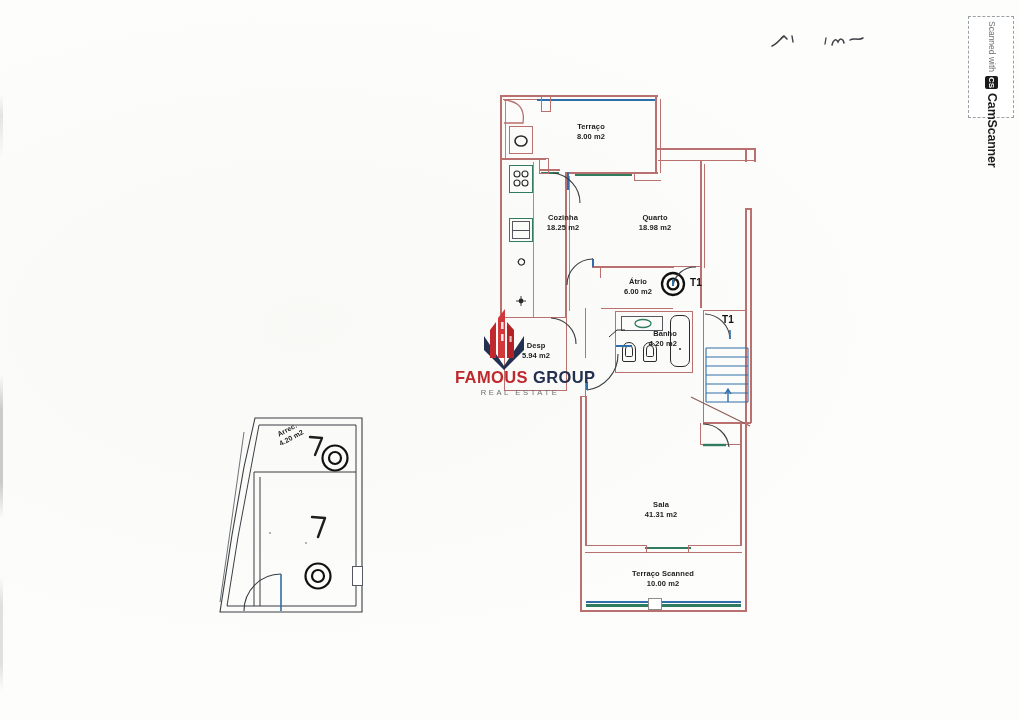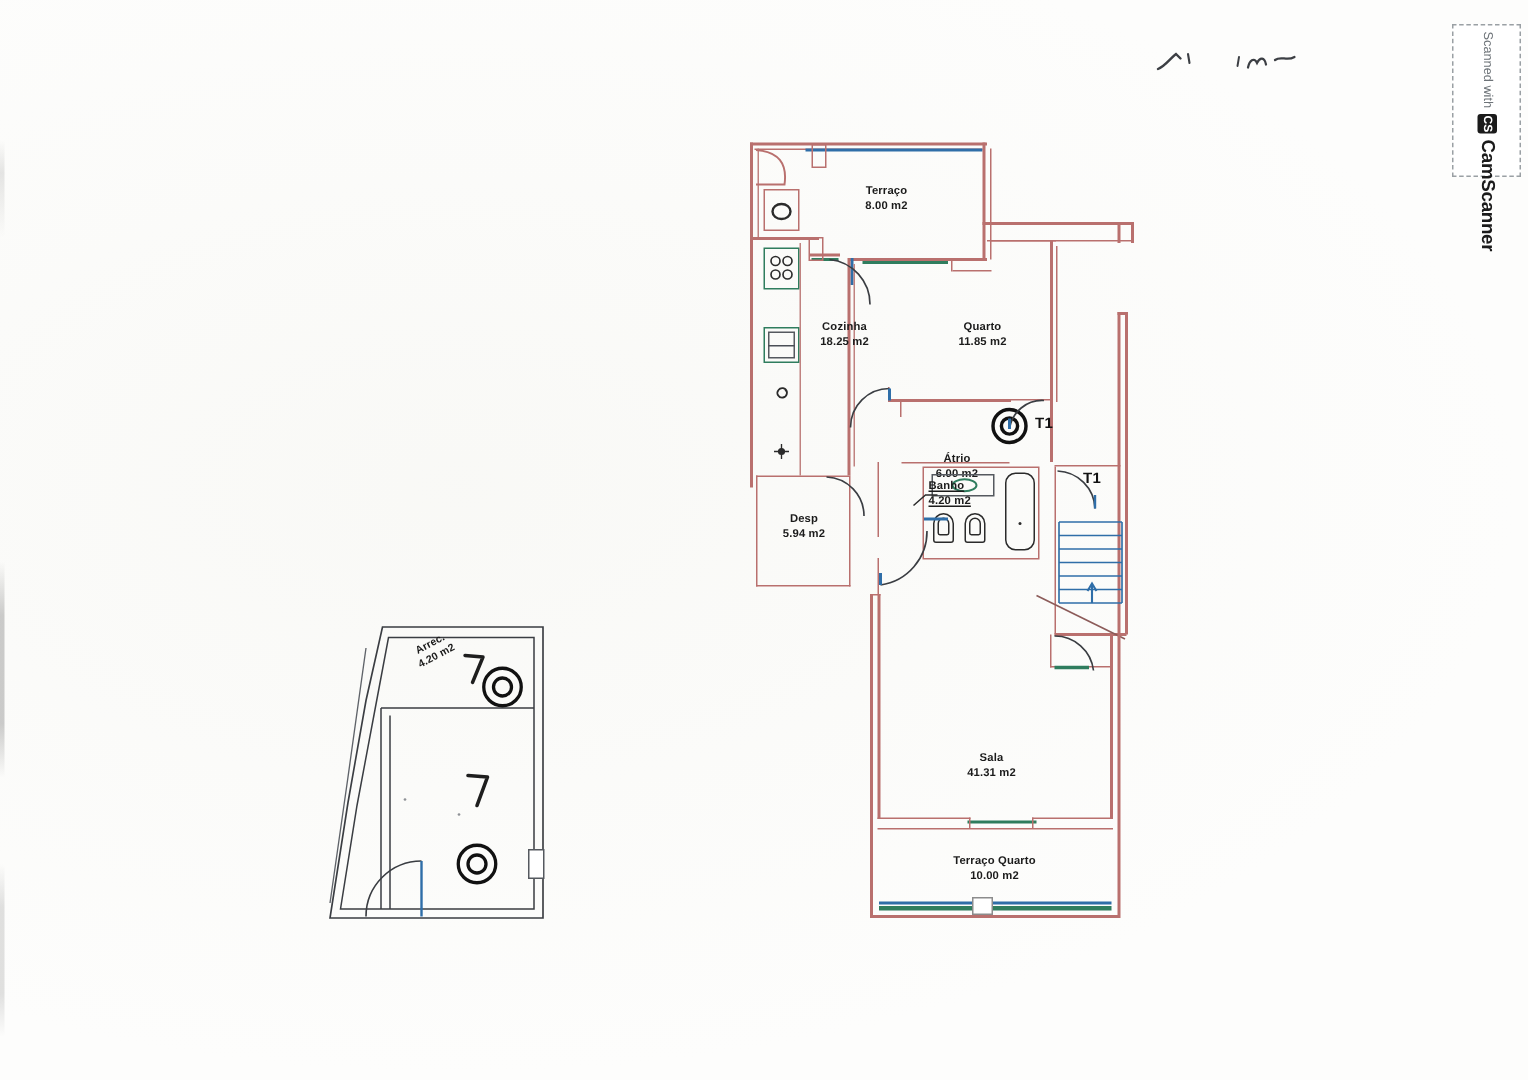--- a/index.html
+++ b/index.html
@@ -273,36 +273,36 @@
     <div class="wall" style="left:634px; top:172px; width:1.4px; height:9px;"></div>
 
     <div class="wall" style="left:655px; top:148px; width:100px; height:1.6px;"></div>
     <div class="wall" style="left:660px; top:160px; width:94px; height:1.4px;"></div>
     <div class="wall" style="left:754px; top:148px; width:1.6px; height:14px;"></div>
 
     <div class="wall" style="left:592px; top:266px; width:82px; height:1.5px;"></div>
     <div class="wall" style="left:592px; top:258px; width:1.4px; height:9px;"></div>
 
     <div class="label" style="left:620px; top:213px; width:70px;">Quarto
-11.85 m2</div>
+18.98 m2</div>
 
     <svg class="arcsvg" style="left:566px; top:258px;" width="34" height="38" viewBox="0 0 34 38">
       <path d="M27 1 A26 26 0 0 0 1 27" fill="none" stroke="#3a3d42" stroke-width="1.1"></path>
       <path d="M27 1 L27 9" stroke="#2f6ea8" stroke-width="2"></path>
     </svg>
 
     <svg class="arcsvg" style="left:552px; top:172px;" width="32" height="34" viewBox="0 0 32 34">
       <path d="M1 1 A30 30 0 0 1 28 31" fill="none" stroke="#3a3d42" stroke-width="1.1"></path>
     </svg>
 
     <svg class="arcsvg" style="left:503px; top:99px;" width="24" height="26" viewBox="0 0 24 26">
       <path d="M1 1 C16 2, 22 10, 20 24 L1 24" fill="none" stroke="#b9706e" stroke-width="1.3"></path>
     </svg>
 
-    <div class="label" style="left:608px; top:277px; width:60px;margin-top:24px;">Átrio
+    <div class="label" style="left:608px; top:277px; width:60px;">Átrio
 6.00 m2</div>
 
     <div class="wall" style="left:600px; top:266px; width:1.4px; height:12px;"></div>
     <div class="wall" style="left:601px; top:308px; width:72px; height:1.4px;"></div>
     <div class="wall" style="left:700px; top:268px; width:1.5px; height:40px;"></div>
     <div class="wall" style="left:674px; top:266px; width:28px; height:1.4px;"></div>
 
     <svg class="arcsvg" style="left:660px; top:271px;" width="26" height="26" viewBox="0 0 26 26">
       <circle cx="13" cy="13" r="11" fill="none" stroke="#111" stroke-width="2.3"></circle>
       <circle cx="13" cy="13" r="5.4" fill="none" stroke="#111" stroke-width="2.3"></circle>
@@ -328,21 +328,21 @@
 
     <div style="position:absolute; left:622px; top:342px; width:14px; height:20px;
                 border:1.3px solid #2b2b2b; border-radius:7px 7px 2px 2px; box-sizing:border-box;"></div>
     <div style="position:absolute; left:625px; top:345px; width:8px; height:12px;
                 border:1px solid #2b2b2b; border-radius:5px 5px 2px 2px; box-sizing:border-box;"></div>
     <div style="position:absolute; left:643px; top:342px; width:14px; height:20px;
                 border:1.3px solid #2b2b2b; border-radius:7px 7px 2px 2px; box-sizing:border-box;"></div>
     <div style="position:absolute; left:646px; top:345px; width:8px; height:12px;
                 border:1px solid #2b2b2b; border-radius:5px 5px 2px 2px; box-sizing:border-box;"></div>
 
-    <div class="label" style="left:619px; top:319px; width:58px; text-align:left;text-decoration:underline;">Banho
+    <div class="label" style="left:619px; top:329px; width:58px; text-align:right;">Banho
 4.20 m2</div>
     <svg class="arcsvg" style="left:608px; top:325px;" width="18" height="14" viewBox="0 0 18 14">
       <path d="M1 12 L9 5 L17 5" fill="none" stroke="#2b2b2b" stroke-width="1"></path>
     </svg>
     <div class="glass-blue" style="left:616px; top:345px; width:16px; height:2px;"></div>
 
     <div class="wall" style="left:504px; top:317px; width:62px; height:1.4px;"></div>
     <div class="wall" style="left:566px; top:317px; width:1.4px; height:74px;"></div>
     <div class="wall" style="left:504px; top:390px; width:63px; height:1.4px;"></div>
     <div class="wall" style="left:504px; top:317px; width:1.4px; height:74px;"></div>
@@ -409,21 +409,21 @@
     <div class="label" style="left:625px; top:500px; width:72px;">Sala
 41.31 m2</div>
 
     <div class="wall" style="left:585px; top:545px; width:62px; height:1.4px;"></div>
     <div class="wall" style="left:688px; top:545px; width:54px; height:1.4px;"></div>
     <div class="glass" style="left:645px; top:547px; width:46px; height:2.4px;"></div>
     <div class="wall" style="left:646px; top:545px; width:1.4px; height:7px;"></div>
     <div class="wall" style="left:688px; top:545px; width:1.4px; height:7px;"></div>
     <div class="wall" style="left:585px; top:552px; width:157px; height:1.4px;"></div>
 
-    <div class="label" style="left:614px; top:569px; width:98px;">Terraço Quarto
+    <div class="label" style="left:614px; top:569px; width:98px;">Terraço Scanned
 10.00 m2</div>
 
     <div class="wall" style="left:580px; top:610px; width:166px; height:1.6px;"></div>
     <div class="glass" style="left:586px; top:604px; width:155px; height:2.6px;"></div>
     <div class="glass-blue" style="left:586px; top:601px; width:155px; height:1.6px;"></div>
     <div class="box-outline" style="left:648px; top:598px; width:14px; height:12px; border-color:#8c8c8c; background:#fff;"></div>
 
     <div class="wall" style="left:745px; top:148px; width:1.5px; height:14px;"></div>
 
   </div>
@@ -474,20 +474,38 @@
     <svg class="arcsvg" style="left:243px; top:573px;" width="42" height="40" viewBox="0 0 42 40">
       <path d="M1 38 A37 37 0 0 1 38 1" fill="none" stroke="#3a3d42" stroke-width="1.1"></path>
       <path d="M38 1 L38 38" stroke="#2f6ea8" stroke-width="1.6"></path>
     </svg>
 
     <svg class="arcsvg" style="left:218px; top:430px;" width="40" height="180" viewBox="0 0 40 180">
       <path d="M26 2 L14 88 L2 172" fill="none" stroke="#5f6369" stroke-width="0.9"></path>
     </svg>
   </div>
 
+  <div id="logo">
+    <svg class="mark" viewBox="0 0 46 62">
+
+      <path d="M3 28 L23 58 L43 28 L43 42 L23 62 L3 42 Z" fill="#24304f"></path>
+
+      <path d="M9 22 L15 14 L15 50 L9 50 Z" fill="#c0282d"></path>
+      <path d="M17 10 L24 1 L24 50 L17 50 Z" fill="#d0383c"></path>
+      <path d="M26 14 L33 22 L33 50 L26 50 Z" fill="#b32227"></path>
+
+      <rect x="20" y="14" width="2.6" height="7" fill="#ffffff" opacity="0.85"></rect>
+      <rect x="20" y="26" width="2.6" height="7" fill="#ffffff" opacity="0.85"></rect>
+      <rect x="28.5" y="28" width="2.2" height="6" fill="#ffffff" opacity="0.7"></rect>
+    </svg>
+    <div class="wordmark">
+      <span class="w-famous">FAMOUS</span><span class="w-group"> GROUP</span>
+    </div>
+    <div class="sub">REAL ESTATE</div>
+  </div>
 
   <div id="camscanner">
     <div id="cs-inner">
       <span id="cs-scanned">Scanned with</span>
       <span id="cs-badge">CS</span>
       <span id="cs-name">CamScanner</span>
     </div>
   </div>
 
 </div>

